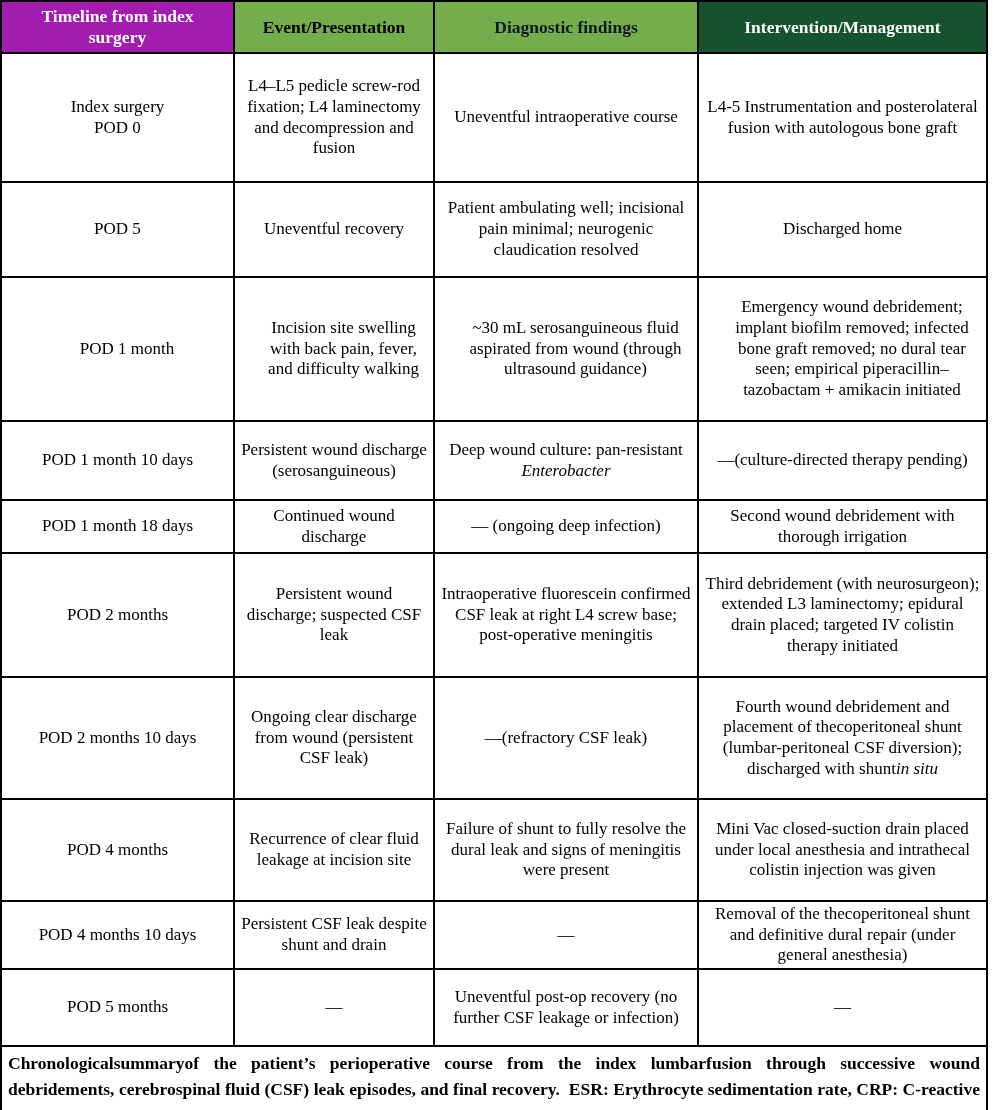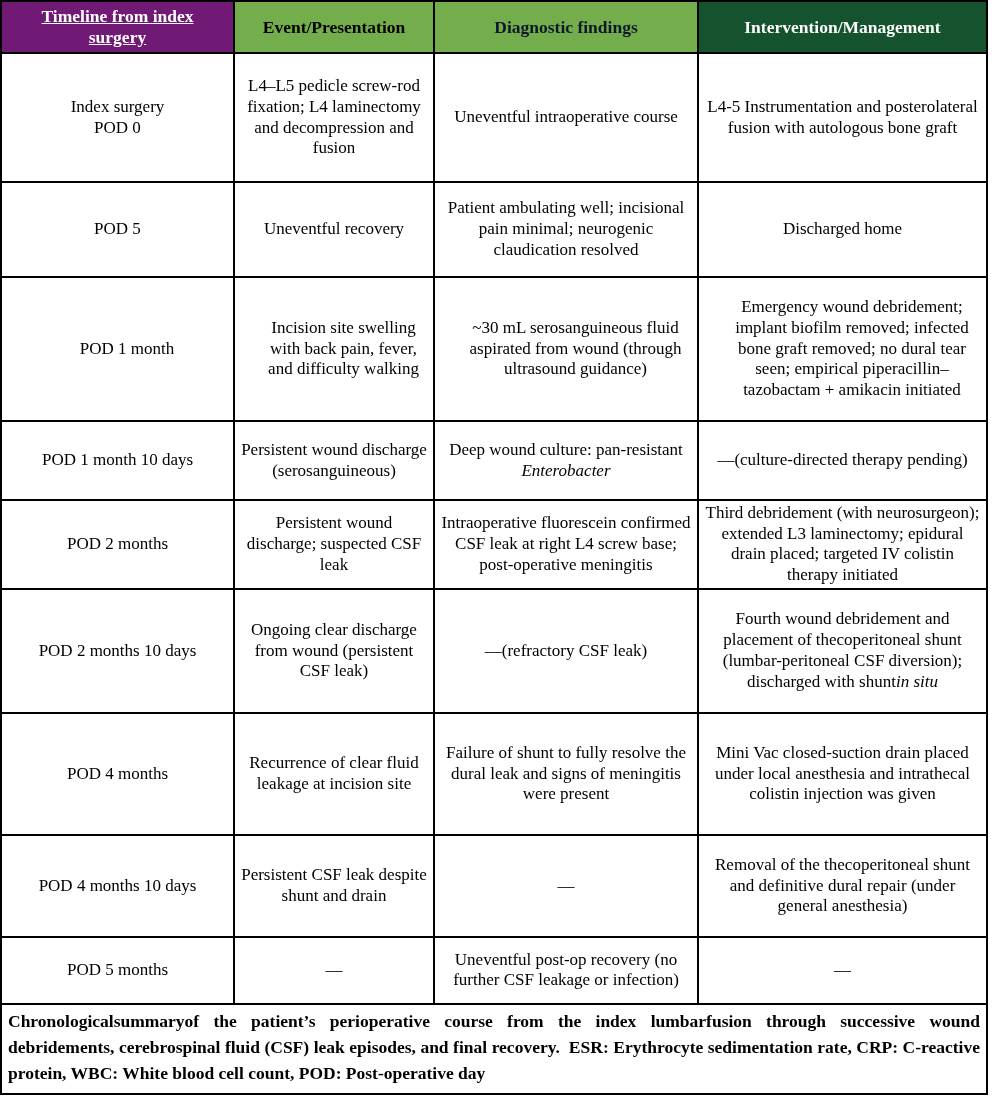--- a/index.html
+++ b/index.html
@@ -72,21 +72,21 @@
 <div class="table-wrap">
   <table class="timeline">
     <colgroup>
       <col class="c1">
         <col class="c2">
         <col class="c3">
         <col class="c4">
     </colgroup>
     <thead>
       <tr id="header-row">
-          <th class="col-header" style="background: #701a75; color: rgb(255, 255, 255); text-decoration: underline;">Timeline from index surgery</th>
+          <th class="col-header" style="background: #a21caf; color: rgb(255, 255, 255);">Timeline from index surgery</th>
           <th class="col-header" style="background: rgb(116, 173, 76); color: #000000;">Event/Presentation</th>
           <th class="col-header" style="background: rgb(116, 173, 76); color: #0f172a;">Diagnostic findings</th>
           <th class="col-header" style="background: #14532d; color: rgb(255, 255, 255);">Intervention/Management</th>
         </tr>
     </thead>
     <tbody id="table-body">
         <tr>
           <td class="cell">Index surgery
 POD 0</td>
           <td class="cell">L4–L5 pedicle screw-rod fixation; L4 laminectomy and decompression and fusion</td>
@@ -103,20 +103,26 @@
           <td class="cell">POD 1 month</td>
           <td class="cell">Incision site swelling with back pain, fever, and difficulty walking</td>
           <td class="cell">~30 mL serosanguineous fluid aspirated from wound (through ultrasound guidance)</td>
           <td class="cell">Emergency wound debridement; implant biofilm removed; infected bone graft removed; no dural tear seen; empirical piperacillin–tazobactam + amikacin initiated</td>
         </tr>
         <tr>
           <td class="cell">POD 1 month 10 days</td>
           <td class="cell">Persistent wound discharge (serosanguineous)</td>
           <td class="cell">Deep wound culture: pan-resistant <i>Enterobacter</i></td>
           <td class="cell">—(culture-directed therapy pending)</td>
+        </tr>
+        <tr>
+          <td class="cell">POD 1 month 18 days</td>
+          <td class="cell">Continued wound discharge</td>
+          <td class="cell">— (ongoing deep infection)</td>
+          <td class="cell">Second wound debridement with thorough irrigation</td>
         </tr>
         <tr>
           <td class="cell">POD 2 months</td>
           <td class="cell">Persistent wound discharge; suspected CSF leak</td>
           <td class="cell">Intraoperative fluorescein confirmed CSF leak at right L4 screw base; post-operative meningitis</td>
           <td class="cell">Third debridement (with neurosurgeon); extended L3 laminectomy; epidural drain placed; targeted IV colistin therapy initiated</td>
         </tr>
         <tr>
           <td class="cell">POD 2 months 10 days</td>
           <td class="cell">Ongoing clear discharge from wound (persistent CSF leak)</td>

